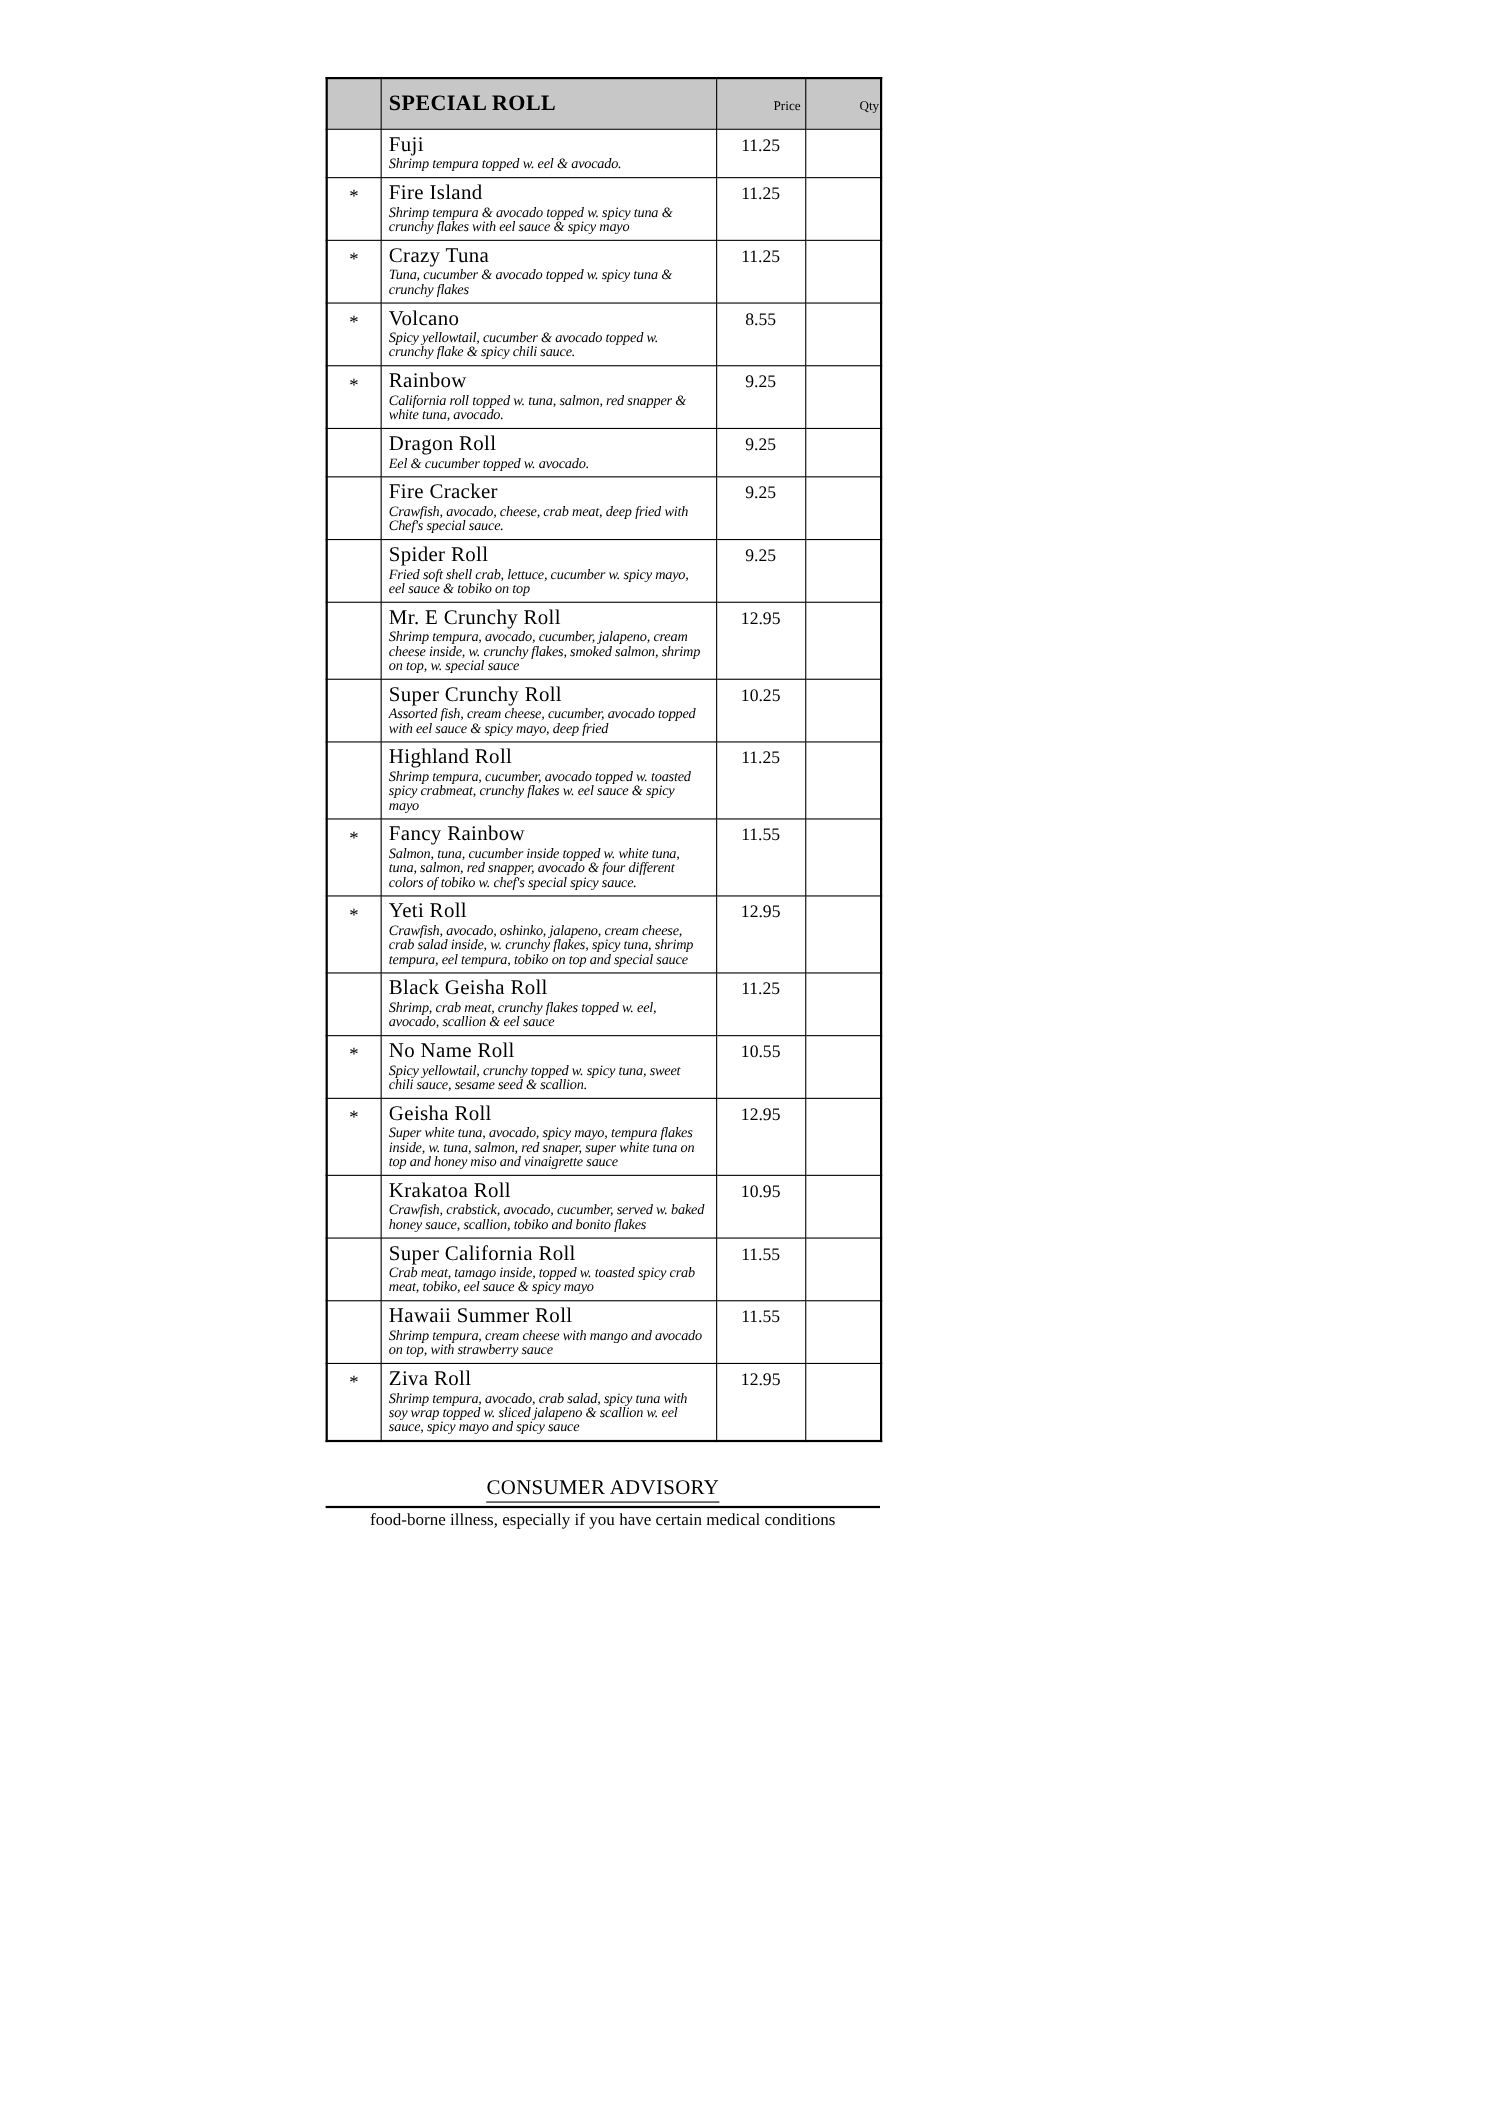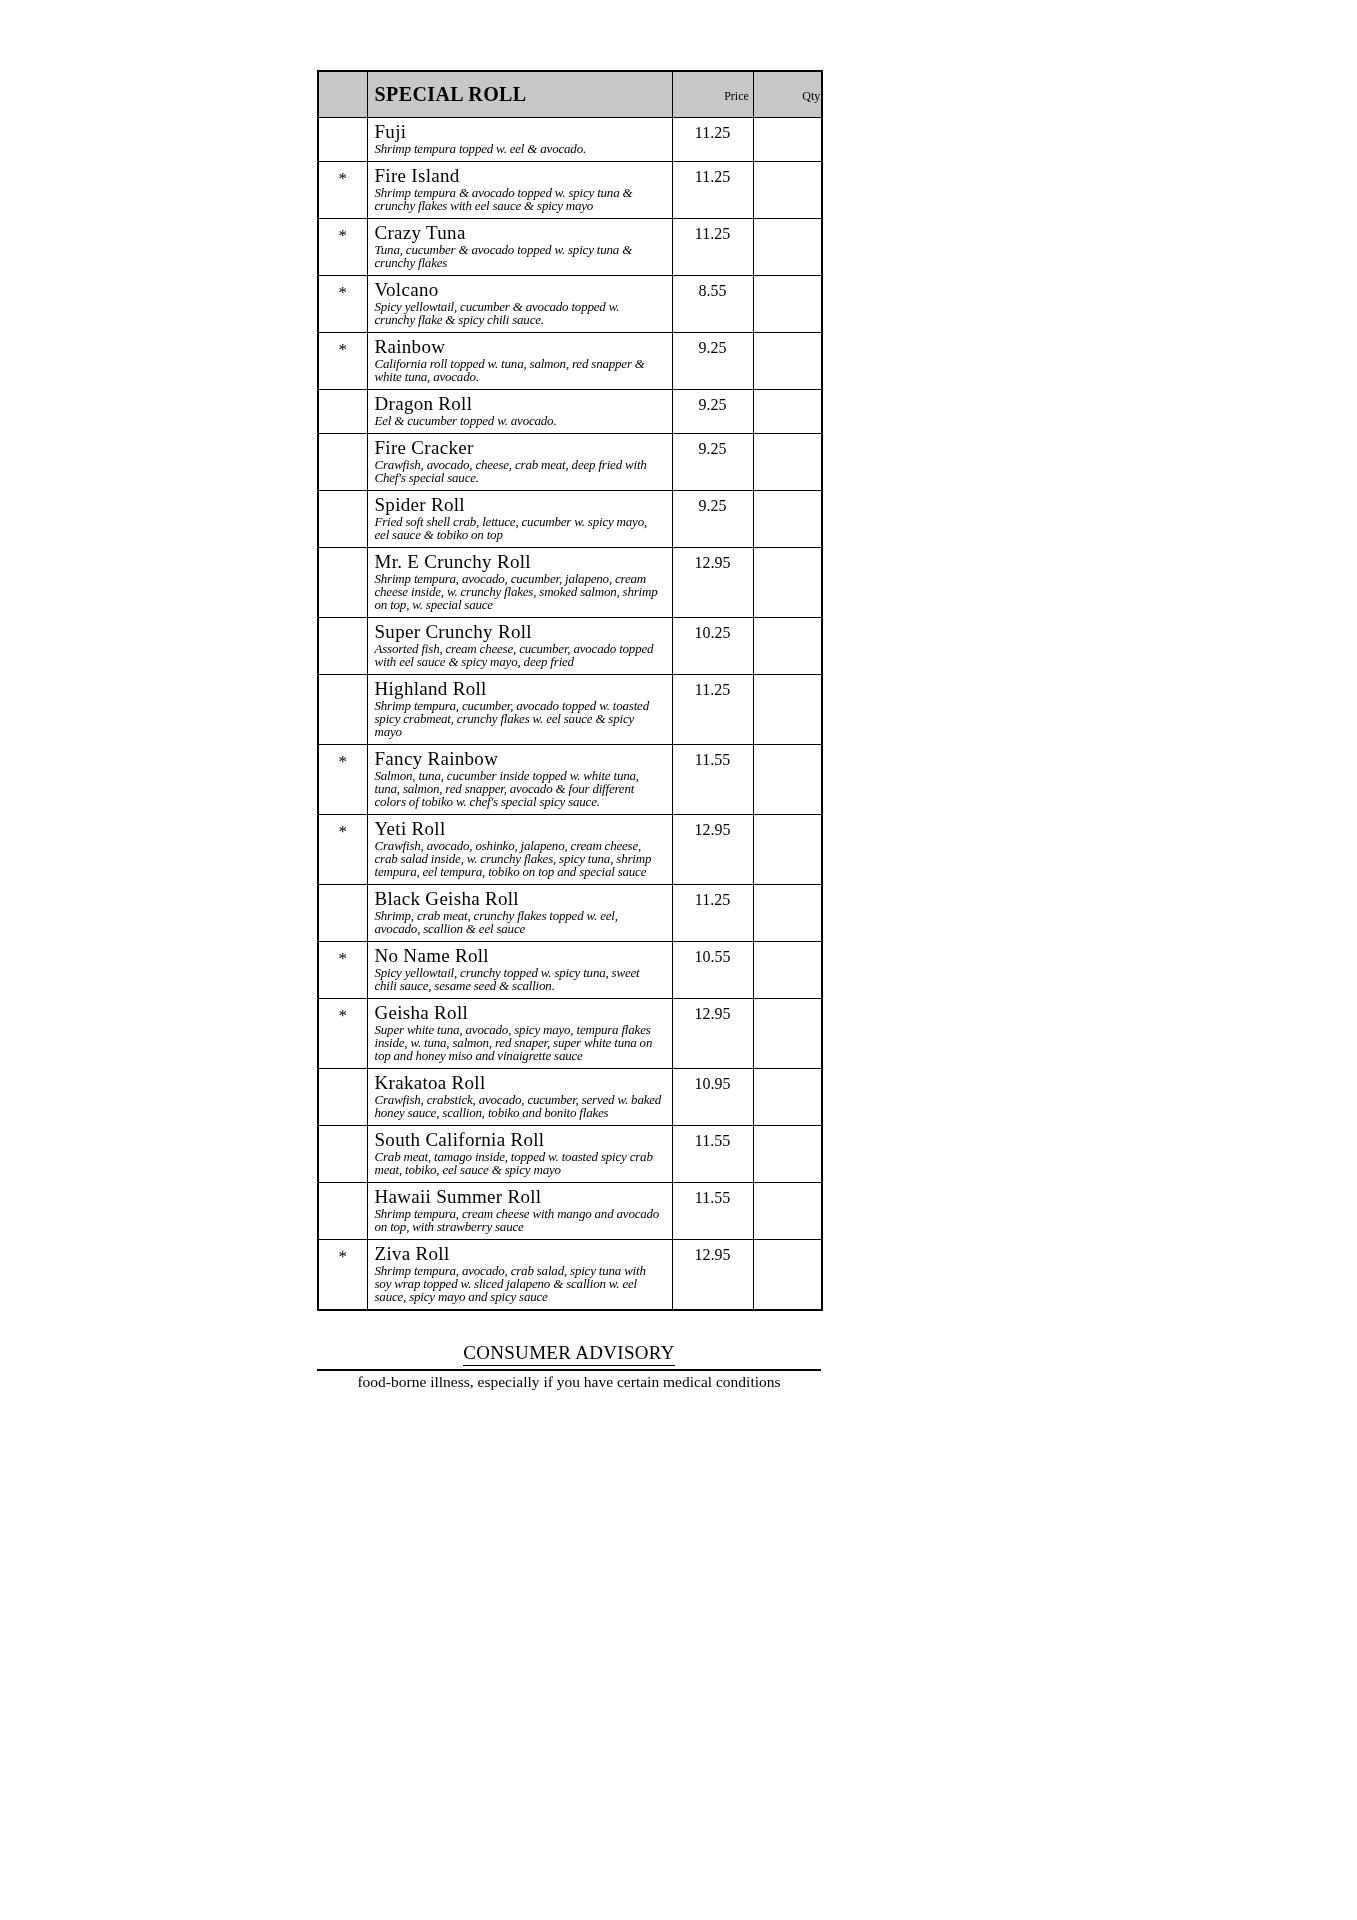--- a/index.html
+++ b/index.html
@@ -9,21 +9,21 @@
     --page-bg:#ffffff;
   }
   *{margin:0;padding:0;box-sizing:border-box;}
   html,body{background:var(--page-bg);}
   body{
     width:1357px;height:1920px;position:relative;
     font-family:"Liberation Serif", serif;color:var(--text);
     overflow:hidden;
   }
   .content{
-    position:absolute;left:317px;top:70px;width:504px;
+    position:absolute;left:296px;top:70px;width:504px;
   }
   table.menu-table{
     width:504px;border-collapse:collapse;table-layout:fixed;
     border:2px solid var(--border);
   }
   .menu-table th,.menu-table td{
     border:1px solid var(--border);
     vertical-align:top;padding:0;
   }
   col.c-marker{width:49px;}
@@ -246,21 +246,21 @@
       <div class="item-name">Krakatoa Roll</div>
       <div class="item-desc">Crawfish, crabstick, avocado, cucumber, served w. baked honey sauce, scallion, tobiko and bonito flakes</div>
     </td>
     <td class="cell-price">10.95</td>
     <td class="cell-qty"></td>
   </tr>
 
   <tr class="item-row">
     <td class="cell-marker"></td>
     <td class="cell-name">
-      <div class="item-name">South California Roll</div>
+      <div class="item-name">Super California Roll</div>
       <div class="item-desc">Crab meat, tamago inside, topped w. toasted spicy crab meat, tobiko, eel sauce &amp; spicy mayo</div>
     </td>
     <td class="cell-price">11.55</td>
     <td class="cell-qty"></td>
   </tr>
 
   <tr class="item-row">
     <td class="cell-marker"></td>
     <td class="cell-name">
       <div class="item-name">Hawaii Summer Roll</div>

